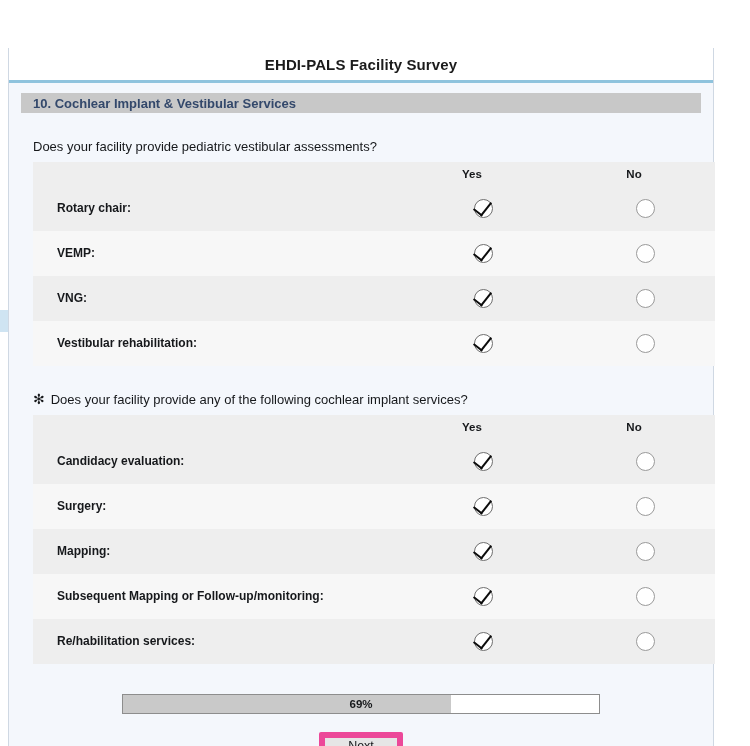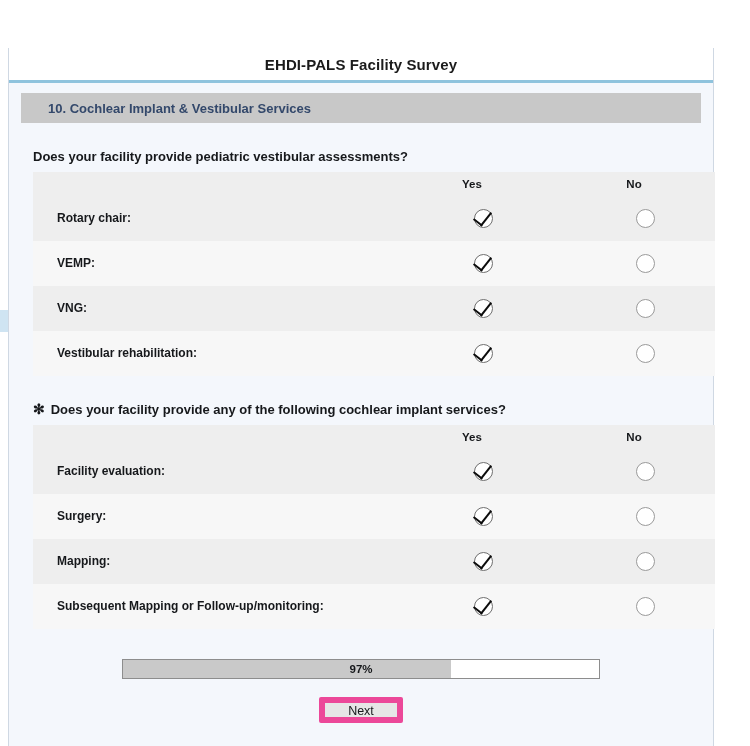--- a/index.html
+++ b/index.html
@@ -66,40 +66,40 @@
     justify-content: center;
   }
   .title-bar .title {
     font-size: 15px;
     font-weight: bold;
     color: #1b1b1b;
     letter-spacing: 0.1px;
   }
   .section-header {
     margin: 10px 12px 0 12px;
-    height: 30px;
+    height: 20px;
     background: #c8c8c8;
     display: flex;
     align-items: center;
-    padding-left: 27px;
+    padding-left: 12px;
     box-sizing: border-box;
   }
   .section-header .section-title {
     font-size: 13px;
     font-weight: bold;
     color: #33486b;
   }
   .content {
     padding: 0 12px;
   }
   .question {
     margin-top: 26px;
     margin-bottom: 8px;
     font-size: 13px;
-    font-weight: bold;
+    font-weight: normal;
     color: #16181b;
     padding-left: 12px;
     display: flex;
     align-items: flex-start;
   }
   .req-star {
     color: #16181b;
     font-size: 14px;
     margin-right: 6px;
     line-height: 14px;
@@ -301,21 +301,21 @@
         </colgroup>
         <thead>
           <tr>
             <th class="label-col"></th>
             <th>Yes</th>
             <th>No</th>
           </tr>
         </thead>
         <tbody>
           <tr class="row-odd">
-            <td class="row-label">Facility evaluation:</td>
+            <td class="row-label">Candidacy evaluation:</td>
             <td class="opt-cell">
               <span class="radio checked"></span>
             </td>
             <td class="opt-cell">
               <span class="radio"></span>
             </td>
           </tr>
           <tr class="row-even">
             <td class="row-label">Surgery:</td>
             <td class="opt-cell">
@@ -329,34 +329,43 @@
             <td class="row-label">Mapping:</td>
             <td class="opt-cell">
               <span class="radio checked"></span>
             </td>
             <td class="opt-cell">
               <span class="radio"></span>
             </td>
           </tr>
           <tr class="row-even">
             <td class="row-label">Subsequent Mapping or Follow-up/monitoring:</td>
+            <td class="opt-cell">
+              <span class="radio checked"></span>
+            </td>
+            <td class="opt-cell">
+              <span class="radio"></span>
+            </td>
+          </tr>
+          <tr class="row-odd">
+            <td class="row-label">Re/habilitation services:</td>
             <td class="opt-cell">
               <span class="radio checked"></span>
             </td>
             <td class="opt-cell">
               <span class="radio"></span>
             </td>
           </tr>
         </tbody>
       </table>
 
       <div class="progress-wrap">
         <div class="progress">
           <div class="fill" id="progress-fill" style="width: 69%;"></div>
-          <div class="pct">97%</div>
+          <div class="pct">69%</div>
         </div>
       </div>
 
       <div class="next-wrap">
         <button class="next-button">Next</button>
       </div>
 
     </div>
   </div>
 </div>

